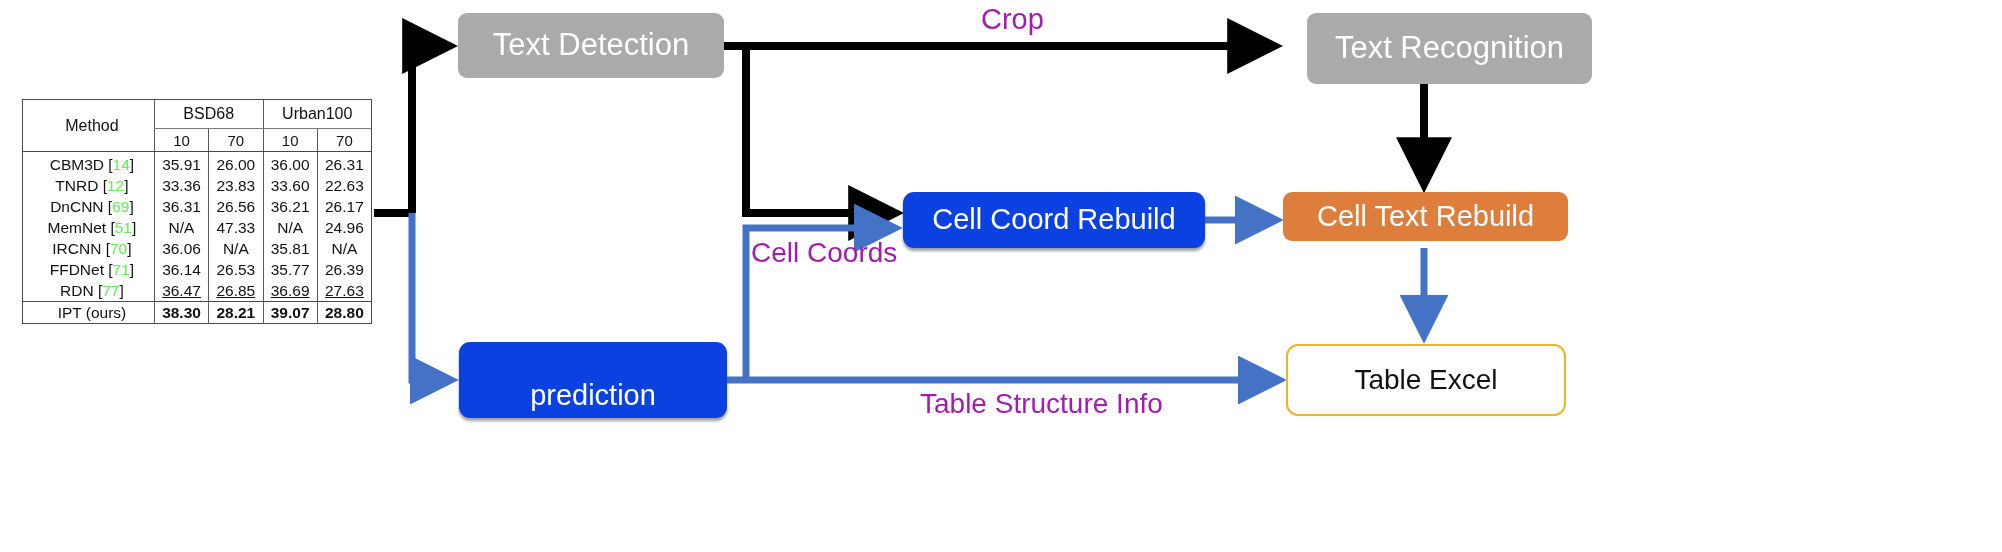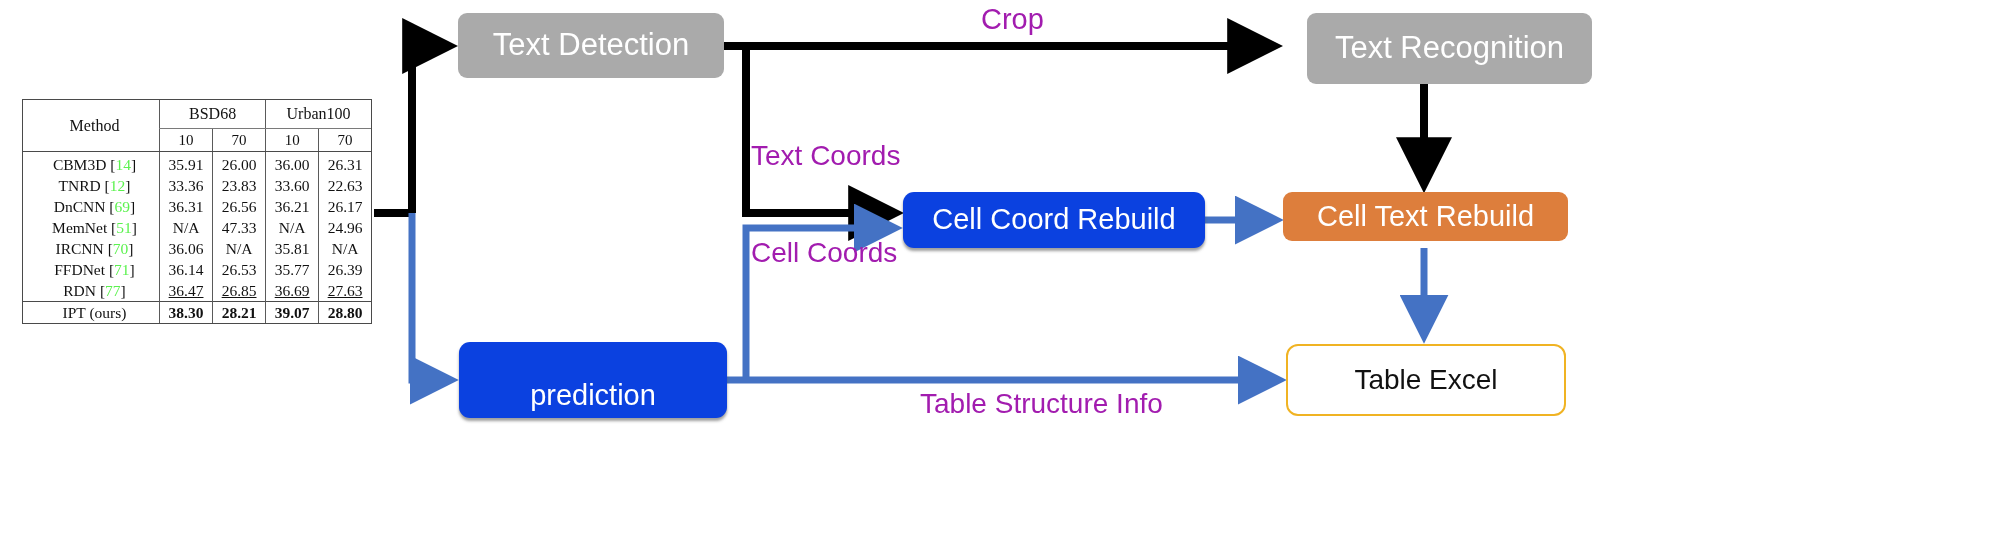--- a/index.html
+++ b/index.html
@@ -4,21 +4,21 @@
 <style>
   html,body{margin:0;padding:0;background:#fff;}
   body{width:2002px;height:552px;position:relative;overflow:hidden;
        font-family:"Liberation Sans",sans-serif;}
   #stage{position:absolute;left:0;top:0;width:2002px;height:552px;}
 
   
   #paper-table{position:absolute;left:22px;top:99px;width:350px;
     border:1.5px solid #4a4a4a;background:#fff;box-sizing:border-box;}
   #paper-table table{border-collapse:collapse;width:100%;
-    font-family:Liberation Serif, serif;color:#111;}
+    font-family:Liberation Sans, sans-serif;color:#111;}
   #paper-table td,#paper-table th{font-weight:normal;text-align:center;
     padding:0;line-height:1.0;}
   .hdr-row1 td{height:28px;font-size:16px;}
   .hdr-row2 td{height:22px;font-size:15px;}
   .body-row td{height:21px;font-size:15.5px;}
   .vline{border-left:1.2px solid #5a5a5a;}
   .hline-thick{border-bottom:1.7px solid #4a4a4a;}
   .hline-thin{border-bottom:1.1px solid #7a7a7a;}
   .m-cell{text-align:left;padding-left:7px !important;font-size:15.5px;}
   .cite{color:#5bf24e;}
@@ -186,17 +186,16 @@
       <br>
       <span>prediction</span>
     </span>
   </div>
 
   <div class="box excel" id="box-table-excel">
     <span class="lbl">Table Excel</span>
   </div>
 
   <div class="edge-label" id="lbl-crop">Crop</div>
-  <div class="edge-label" id="lbl-text-coords">Text Coords</div>
   <div class="edge-label" id="lbl-cell-coords">Cell Coords</div>
   <div class="edge-label" id="lbl-table-info">Table Structure Info</div>
 
 </div>
 
 </body></html>

